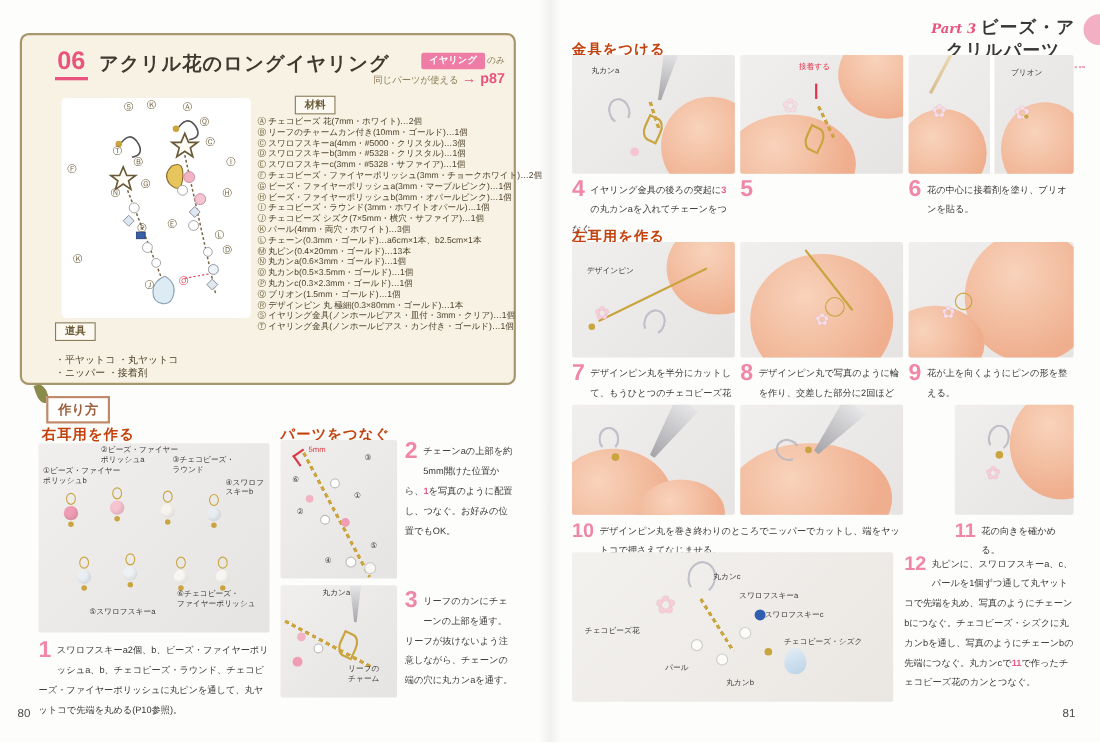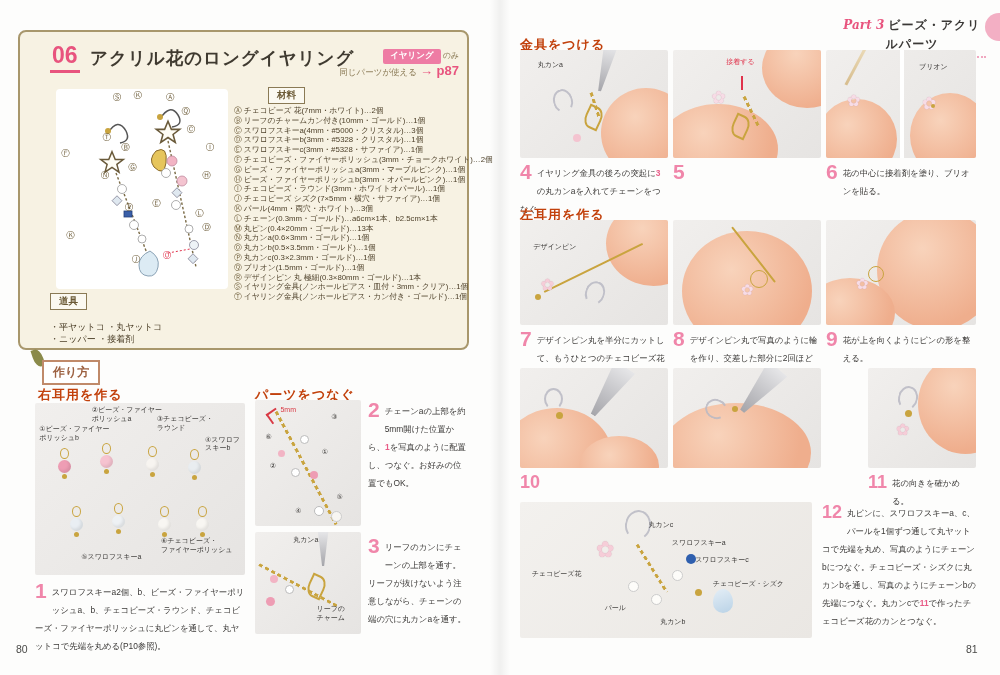--- a/index.html
+++ b/index.html
@@ -69,21 +69,21 @@
   .cap{position:absolute;}
   .cap .num{float:left;font-size:21px;line-height:20px;font-weight:bold;color:#f086aa;margin:0 5px 0 0;}
   .cap .num2{font-size:18px;}
   .cap .txt{font-size:8.4px;line-height:11.3px;color:#3a3836;}
   .ref{color:#e85c87;font-weight:bold;}
   .pagenum{position:absolute;font-size:10.5px;color:#4a4a48;}
   
   .part-tab{position:absolute;left:838px;top:15px;width:148px;text-align:center;
             border-bottom:2px dotted #f0a8c0;padding-bottom:3px;}
   .part-script{font-family:"DejaVu Serif",serif;font-style:italic;font-weight:bold;color:#e8547e;font-size:12px;margin-right:4px;}
-  .part-title{font-size:12px;font-weight:bold;color:#3a3836;letter-spacing:1px;}
+  .part-title{font-size:16px;font-weight:bold;color:#3a3836;letter-spacing:1px;}
   .edge-deco{position:absolute;right:0;top:13px;width:15px;height:28px;background:#f3afc4;
              border-radius:14px 0 0 14px;}
   .divider-v{position:absolute;background:#fff;}
 </style>
 </head>
 <body>
 
 <div class="page">
   <div class="gutter"></div>
 
@@ -397,20 +397,21 @@
   </div>
   <div class="photo" style="left:868px;top:368px;width:108px;height:100px;">
     <div class="skin" style="left:46%;top:-14%;width:95px;height:100px;"></div>
     <div class="hook" style="left:28%;top:18%;width:16px;height:20px;transform:rotate(12deg);"></div>
     <div class="dot" style="left:34%;top:42%;width:7px;height:7px;background:#c9a43f;"></div>
     <div class="flower" style="left:26%;top:52%;font-size:16px;color:#f6cdd8;"></div>
   </div>
 
   <div class="cap" style="left:520px;top:472px;width:300px;">
     <span class="num num2">10</span>
+    <span class="txt">デザインピン丸を巻き終わりのところでニッパーでカットし、端をヤットコで押さえてなじませる。</span>
   </div>
   <div class="cap" style="left:868px;top:472px;width:108px;">
     <span class="num num2">11</span>
     <span class="txt">花の向きを確かめる。</span>
   </div>
 
   <div class="photo photo-warm" style="left:520px;top:502px;width:292px;height:136px;">
     <div class="hook" style="left:36%;top:6%;width:22px;height:26px;transform:rotate(10deg);"></div>
     <div class="flower" style="left:26%;top:26%;font-size:22px;color:#f6cdd8;"></div>
     <div class="chain" style="left:40%;top:30%;width:56px;transform:rotate(58deg);"></div>

